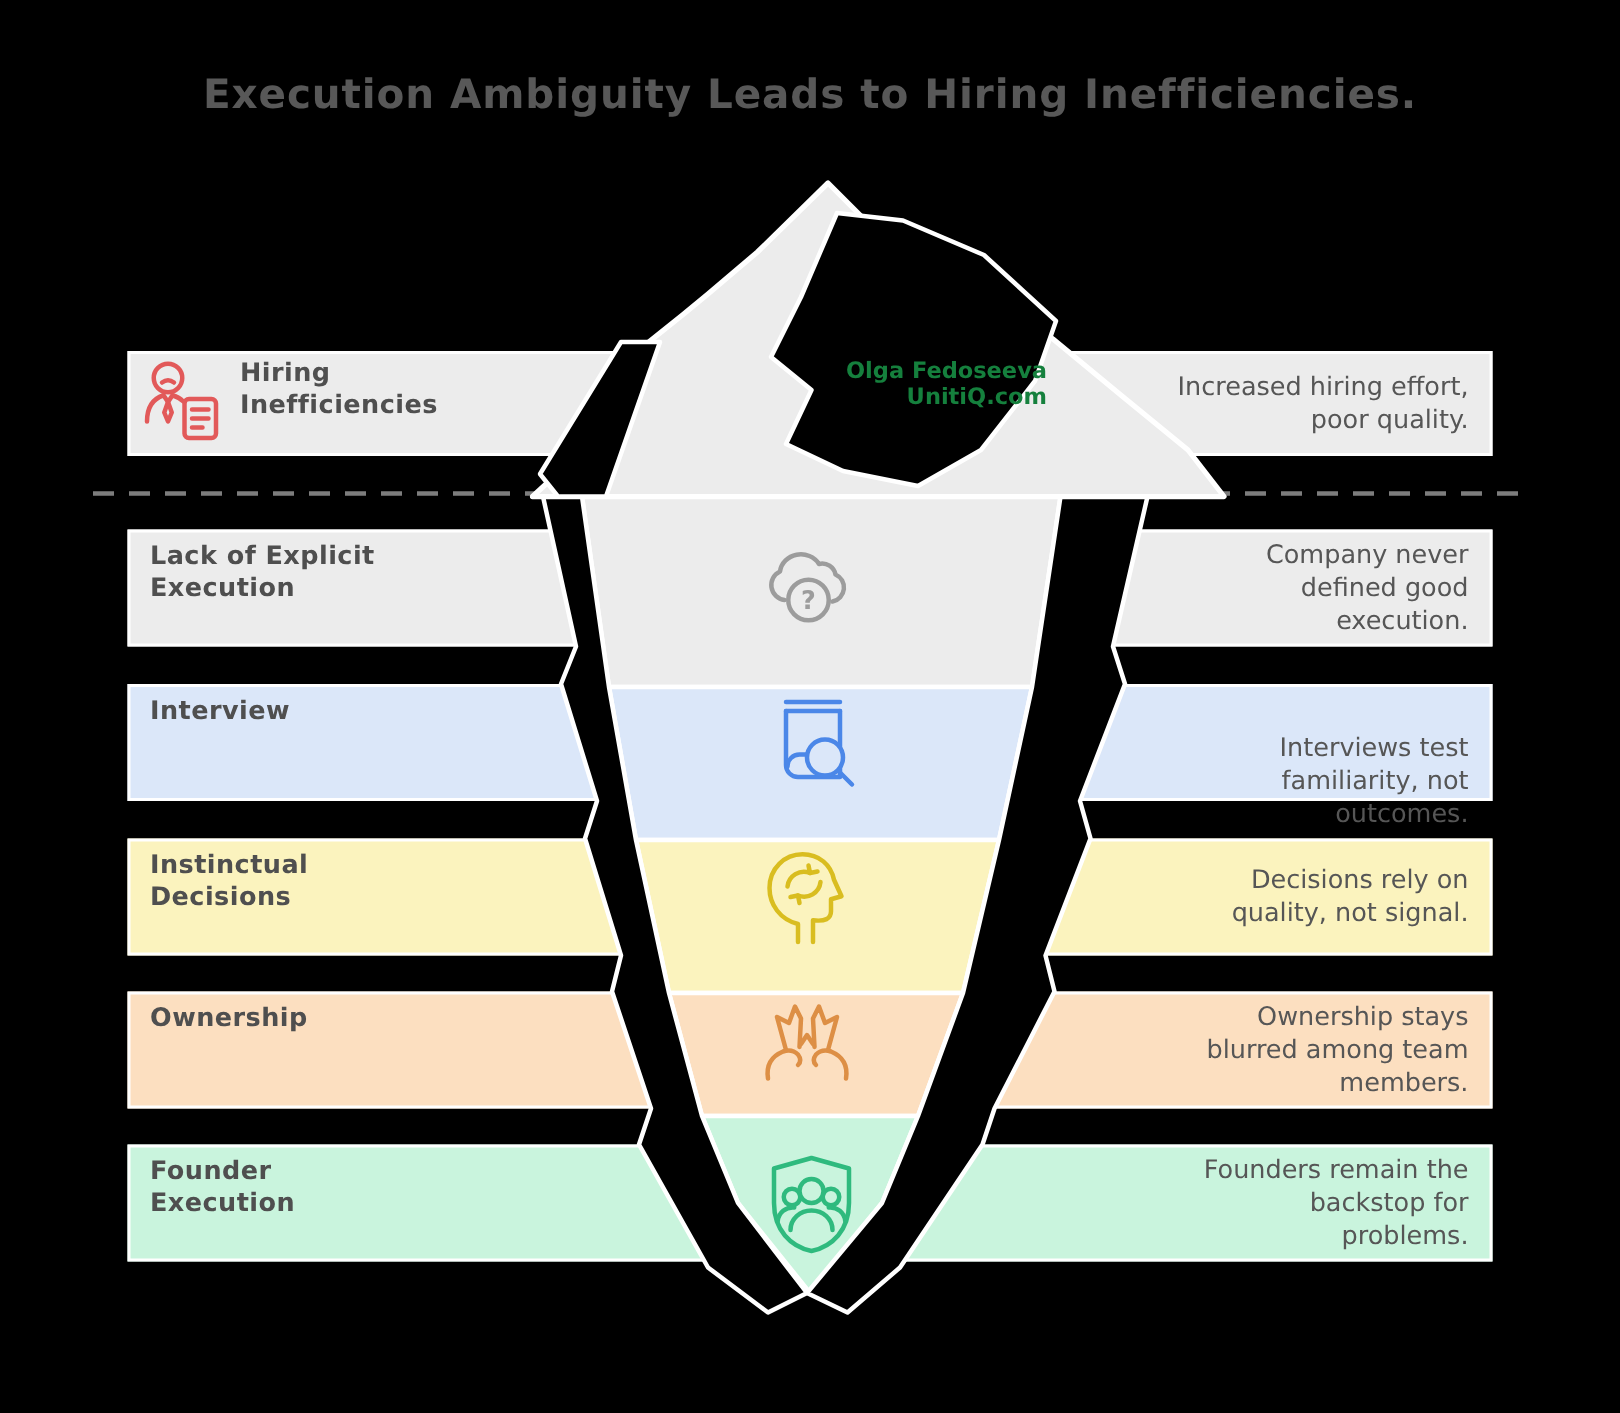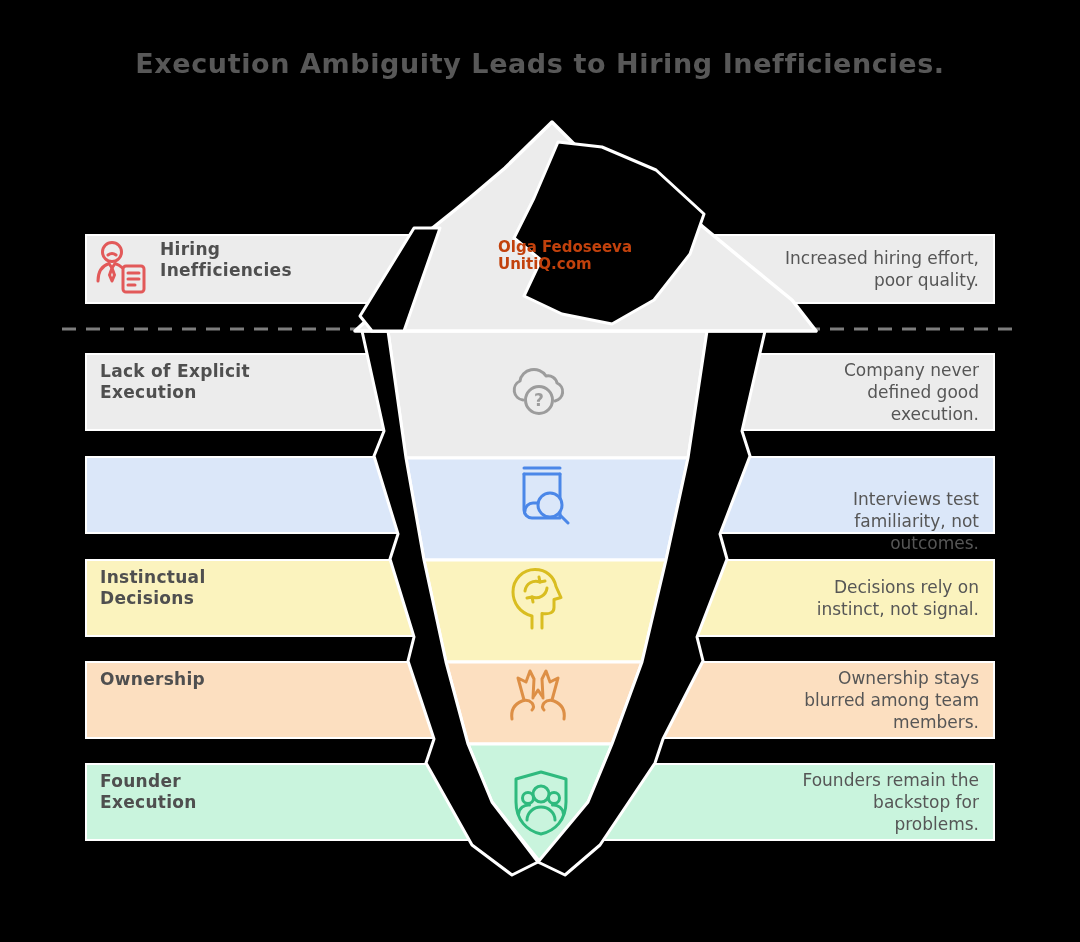--- a/index.html
+++ b/index.html
@@ -23,22 +23,22 @@
   .label.l5{top:669px}
   .label.l6{top:771px}
   .desc{position:absolute;right:101px;text-align:right;font-size:17px;font-weight:500;
         color:#565656;line-height:1.3;z-index:5;}
   .desc.d1{top:247px;width:196px}
   .desc.d2{top:359px;width:150px}
   .desc.d3{top:488px;width:162px}
   .desc.d4{top:576px;width:196px}
   .desc.d5{top:667px;width:188px}
   .desc.d6{top:769px;width:194px}
-  .watermark{position:absolute;top:239px;left:498px;width:200px;text-align:left;
-             font-size:15px;font-weight:bold;color:#c2410c;line-height:1.1;z-index:6;}
+  .watermark{position:absolute;top:239px;left:498px;width:200px;text-align:right;
+             font-size:15px;font-weight:bold;color:#15803d;line-height:1.1;z-index:6;}
   svg.scene{position:absolute;top:0;left:0;z-index:3;pointer-events:none;}
   .icon{position:absolute;z-index:4;pointer-events:none;}
   .icon.i1{left:94px;top:240px}
   .icon.i2{left:506px;top:362px}
   .icon.i3{left:514px;top:463px}
   .icon.i4{left:508px;top:565px}
   .icon.i5{left:506px;top:666px}
   .icon.i6{left:510px;top:768px}
 </style>
 </head>
@@ -141,33 +141,34 @@
 
   <div class="label l1">
     <div>Hiring</div>
     <div>Inefficiencies</div>
   </div>
   <div class="label l2">
     <div>Lack of Explicit</div>
     <div>Execution</div>
   </div>
   <div class="label l3">
+    <div>Interview</div>
   </div>
   <div class="label l4">
     <div>Instinctual</div>
     <div>Decisions</div>
   </div>
   <div class="label l5">
     <div>Ownership</div>
   </div>
   <div class="label l6">
     <div>Founder</div>
     <div>Execution</div>
   </div>
 
   <div class="desc d1">Increased hiring effort, poor quality.</div>
   <div class="desc d2">Company never defined good execution.</div>
   <div class="desc d3">Interviews test familiarity, not outcomes.</div>
-  <div class="desc d4">Decisions rely on instinct, not signal.</div>
+  <div class="desc d4">Decisions rely on quality, not signal.</div>
   <div class="desc d5">Ownership stays blurred among team members.</div>
   <div class="desc d6">Founders remain the backstop for problems.</div>
 
 </div>
 
 </body></html>

